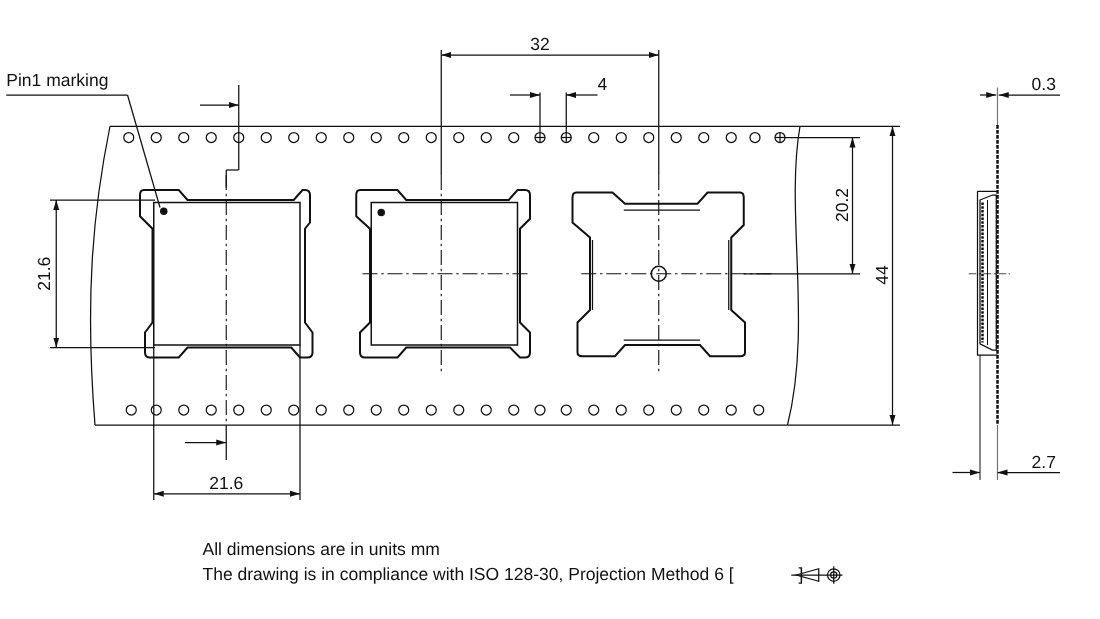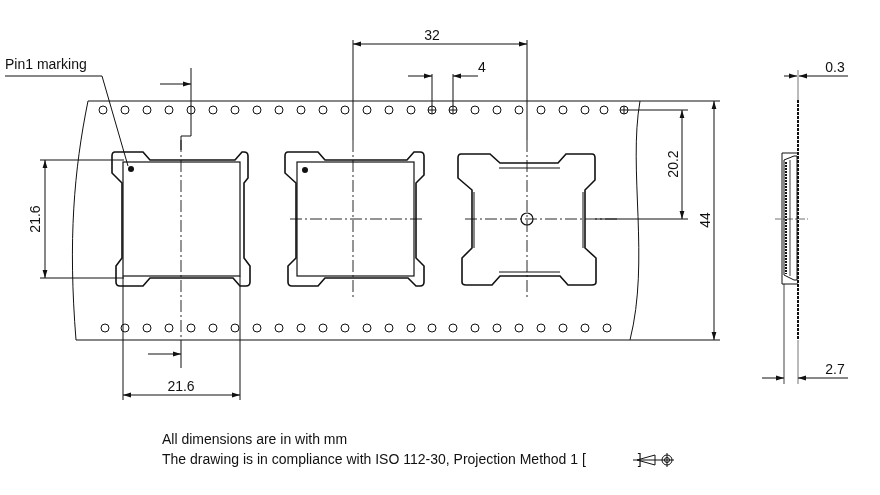--- a/index.html
+++ b/index.html
@@ -199,16 +199,16 @@
   <text class="t" x="432" y="40" font-size="14" text-anchor="middle">32</text>
   <text class="t" x="482" y="72" font-size="14" text-anchor="middle">4</text>
   <text class="t" x="0" y="0" font-size="14" text-anchor="middle" transform="translate(40,219) rotate(-90)">21.6</text>
   <text class="t" x="181" y="391" font-size="14" text-anchor="middle">21.6</text>
   <text class="t" x="0" y="0" font-size="14" text-anchor="middle" transform="translate(678,164) rotate(-90)">20.2</text>
   <text class="t" x="0" y="0" font-size="14" text-anchor="middle" transform="translate(710,220) rotate(-90)">44</text>
   <text class="t" x="835" y="72" font-size="14" text-anchor="middle">0.3</text>
   <text class="t" x="835" y="374" font-size="14" text-anchor="middle">2.7</text>
 </svg>
 
-<div class="note" style="top:431px;">All dimensions are in with mm</div>
+<div class="note" style="top:431px;">All dimensions are in units mm</div>
 <div class="note" style="top:451px;">
-  <span>The drawing is in compliance with ISO 112-30, Projection Method 1 [</span><span style="display:inline-block;width:52px;"></span><span>]</span>
+  <span>The drawing is in compliance with ISO 128-30, Projection Method 6 [</span><span style="display:inline-block;width:52px;"></span><span>]</span>
 </div>
 
 </body></html>

